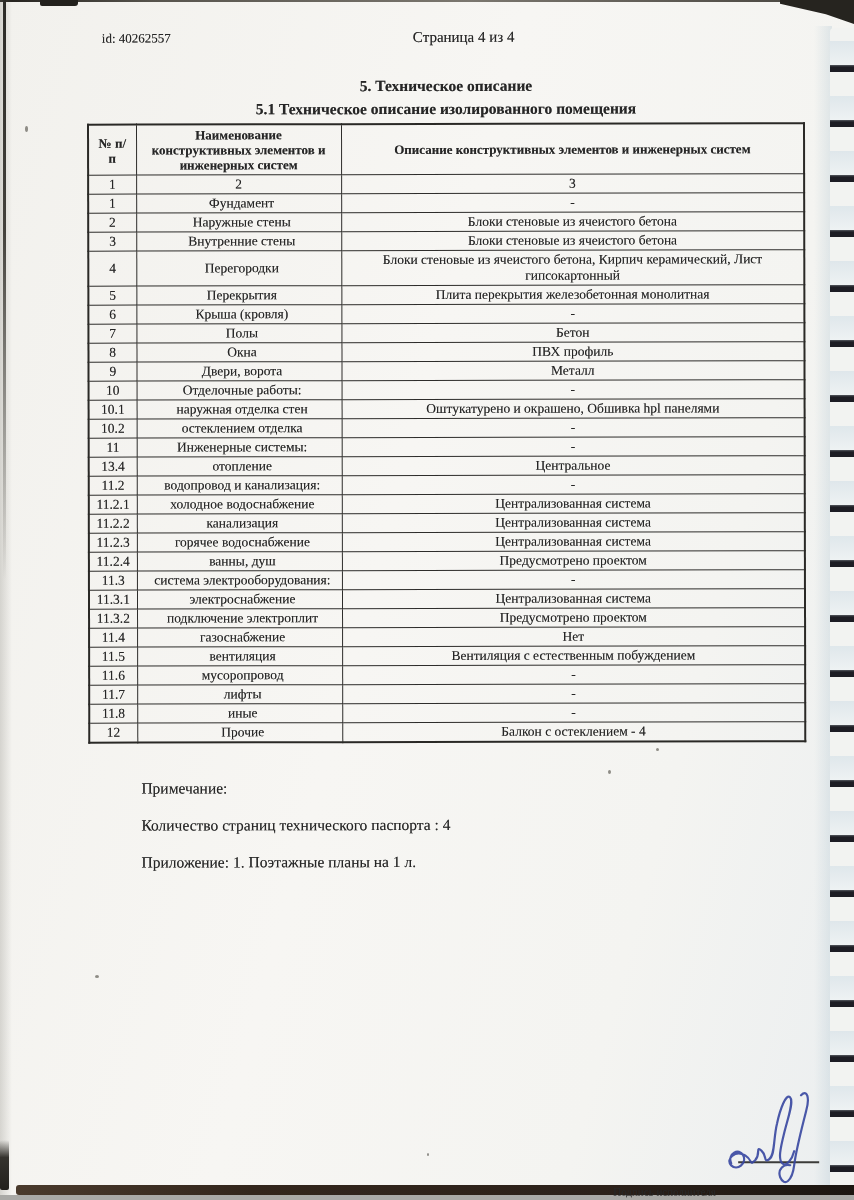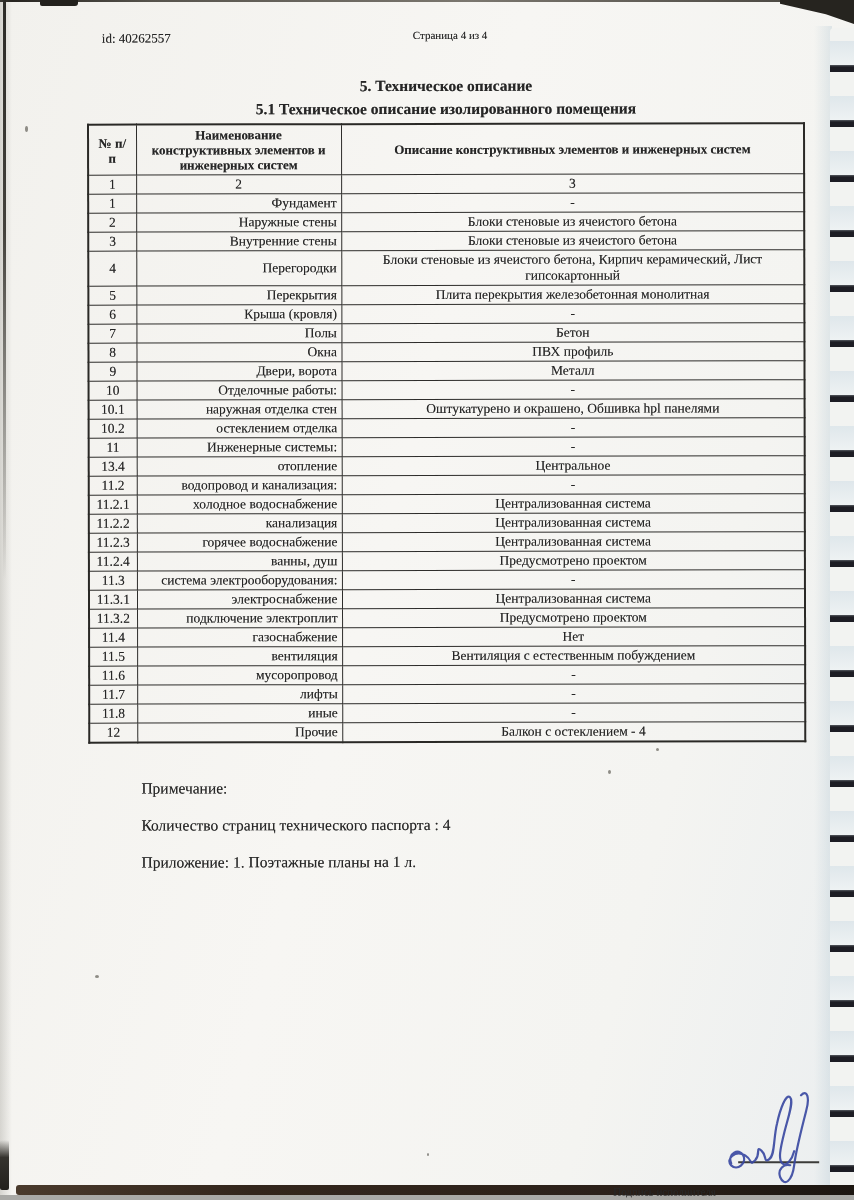--- a/index.html
+++ b/index.html
@@ -39,34 +39,34 @@
     border-radius: 4px 0 0 4px; }
   .edge-bottom-bar { position:absolute; top:1185px; left:16px; width:838px; height:10px; border-radius:3px 0 0 3px;
     background: linear-gradient(to right,#4a3a2c,#33261c 28%,#2c211a 70%,#1c1611); }
   .edge-bottom-below { position:absolute; top:1195px; left:0; width:100%; height:5px; background:#a9a9a6; }
   .edge-bottom-left { position:absolute; top:1140px; left:0; width:9px; height:50px;
     background: linear-gradient(to bottom, rgba(40,38,34,0), #35332e 35%, #23211d); border-radius:2px; }
   .speck { position:absolute; background:#8e8c86; border-radius:50%; }
 
   
   .doc-id { position:absolute; left:103px; top:30px; font-size:13px; }
-  .page-num { position:absolute; left:414px; top:29px; font-size:11px;text-align:center; }
+  .page-num { position:absolute; left:414px; top:29px; font-size:15px;text-align:center; }
   .titles { position:absolute; left:88px; top:74px; width:718px; text-align:center;
     font-weight:bold; font-size:15.5px; line-height:23px; }
 
   table.tech { position:absolute; left:88px; top:123px; width:718px;
     border-collapse:collapse; table-layout:fixed;
     border:2px solid #2a2926; font-size:13.5px; }
   table.tech col.g1 { width:48px; } table.tech col.g2 { width:205px; }
   table.tech th, table.tech td { border:1px solid #2e2d2b; vertical-align:middle; }
   table.tech thead th { font-weight:bold; text-align:center; font-size:13px; line-height:15px; padding:2px 9px; height:45px; }
   table.tech tr.numrow td { height:18px; text-align:center; padding:0 2px; font-size:13.5px; }
   table.tech tbody td { padding:1px 4px; line-height:16px; }
   table.tech tbody td.c0 { text-align:center; }
-  table.tech tbody td.c1 { text-align:right; padding-left:10px; }
+  table.tech tbody td.c1 { text-align:center; padding-left:10px; }
   table.tech tbody td.c2 { text-align:center; }
 
   .notes { position:absolute; left:130px; top:764px; font-size:15.5px; line-height:26px; }
   .notes div { margin:11px; }
 
   .sign-label { position:absolute; left:612px; top:1146px; font-size:11px;margin-top:40px; }
   .sign-line { position:absolute; left:737px; top:1162px; width:81px; height:2px; background:#3c3c3a; }
   .signature { position:absolute; left:722px; top:1088px; width:100px; height:104px; }
 </style>
 </head>

